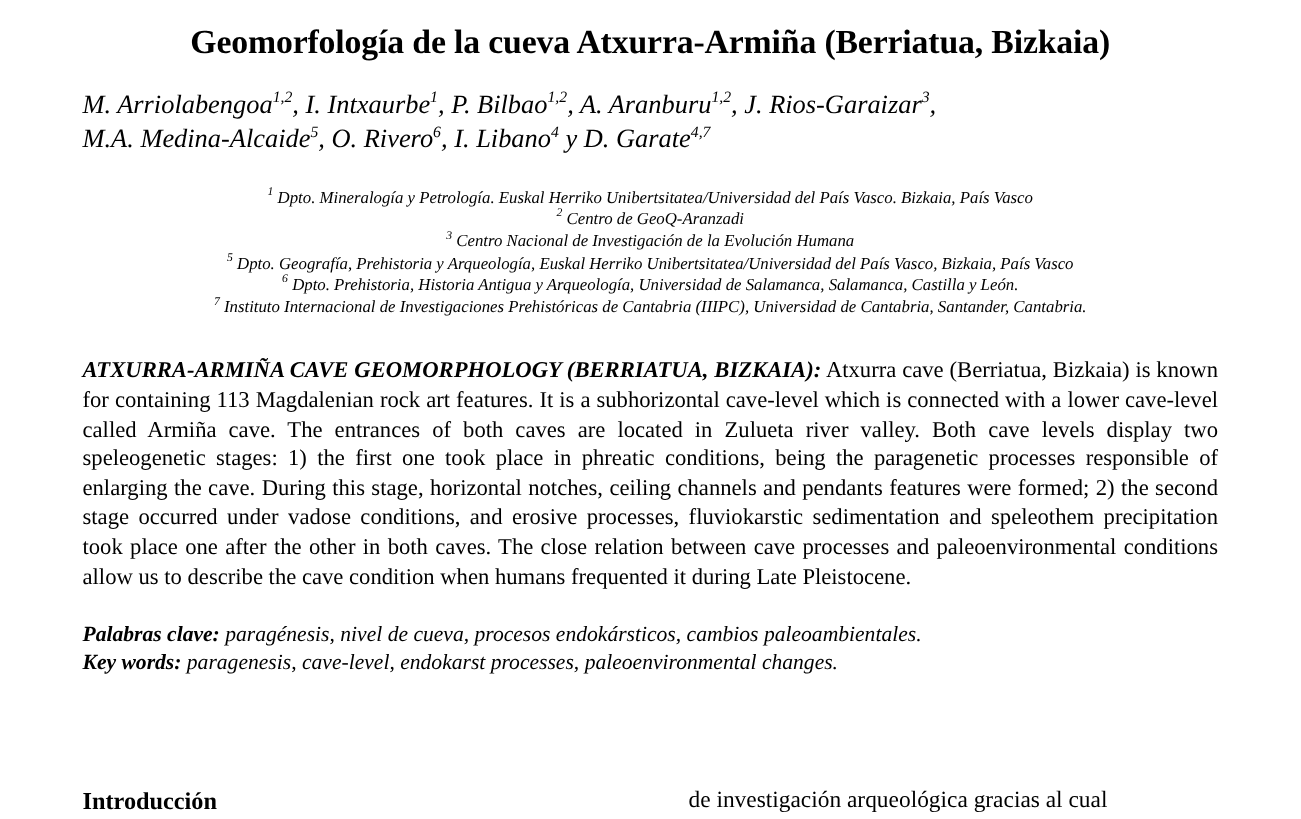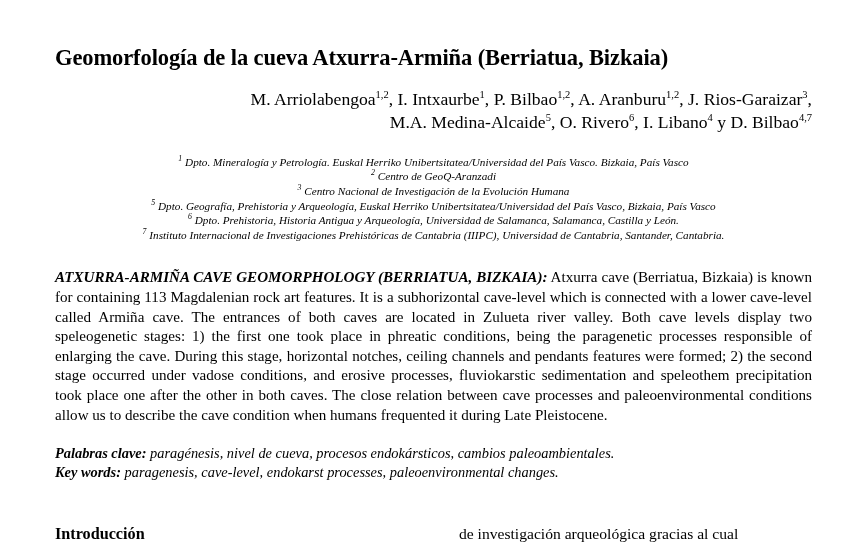--- a/index.html
+++ b/index.html
@@ -28,37 +28,38 @@
   .content {
     position: absolute;
     left: 55px;
     top: 0;
     width: 757px;
   }
 
   
   .paper-title {
     margin: 0;
-    padding-top: 45px;
-    text-align: left;
+    padding-top: 15px;
+    text-align: center;
     font-size: 22.5px;
     font-weight: bold;
     font-family: "Liberation Serif", "DejaVu Serif", serif;
     letter-spacing: -0.1px;
     line-height: 1.15;
   }
 
   
   .authors {
     margin: 0;
     padding-top: 17px;
-    text-align: right;
+    text-align: left;
     font-size: 17.6px;
     line-height: 23px;
     font-family: "Liberation Serif", "DejaVu Serif", serif;
+    font-style: italic;
   }
   .authors .sup {
     font-size: 10.5px;
     vertical-align: super;
     line-height: 0;
   }
   .authors .line {
     display: block;
     white-space: nowrap;
   }
@@ -158,21 +159,21 @@
 
   <div class="content">
 
     <h1 class="paper-title">Geomorfología de la cueva Atxurra-Armiña (Berriatua, Bizkaia)</h1>
 
     <div class="authors">
       <span class="line">
         <span>M. Arriolabengoa</span><span class="sup">1,2</span><span>, </span><span>I. Intxaurbe</span><span class="sup">1</span><span>, </span><span>P. Bilbao</span><span class="sup">1,2</span><span>, </span><span>A. Aranburu</span><span class="sup">1,2</span><span>, </span><span>J. Rios-Garaizar</span><span class="sup">3</span><span>,</span>
       </span>
       <span class="line">
-        <span>M.A. Medina-Alcaide</span><span class="sup">5</span><span>, </span><span>O. Rivero</span><span class="sup">6</span><span>, </span><span>I. Libano</span><span class="sup">4</span><span> y </span><span>D. Bilbao</span><span class="sup">4,7</span>
+        <span>M.A. Medina-Alcaide</span><span class="sup">5</span><span>, </span><span>O. Rivero</span><span class="sup">6</span><span>, </span><span>I. Libano</span><span class="sup">4</span><span> y </span><span>D. Garate</span><span class="sup">4,7</span>
       </span>
     </div>
 
     <div class="affiliations">
       <span class="aff-line"><span class="sup">1</span> <span>Dpto. Mineralogía y Petrología. Euskal Herriko Unibertsitatea/Universidad del País Vasco. Bizkaia, País Vasco</span></span>
       <span class="aff-line"><span class="sup">2</span> <span>Centro de GeoQ-Aranzadi</span></span>
       <span class="aff-line"><span class="sup">3</span> <span>Centro Nacional de Investigación de la Evolución Humana</span></span>
       <span class="aff-line"><span class="sup">5</span> <span>Dpto. Geografía, Prehistoria y Arqueología, Euskal Herriko Unibertsitatea/Universidad del País Vasco, Bizkaia, País Vasco</span></span>
       <span class="aff-line"><span class="sup">6</span> <span>Dpto. Prehistoria, Historia Antigua y Arqueología, Universidad de Salamanca, Salamanca, Castilla y León.</span></span>
       <span class="aff-line"><span class="sup">7</span> <span>Instituto Internacional de Investigaciones Prehistóricas de Cantabria (IIIPC), Universidad de Cantabria, Santander, Cantabria.</span></span>

